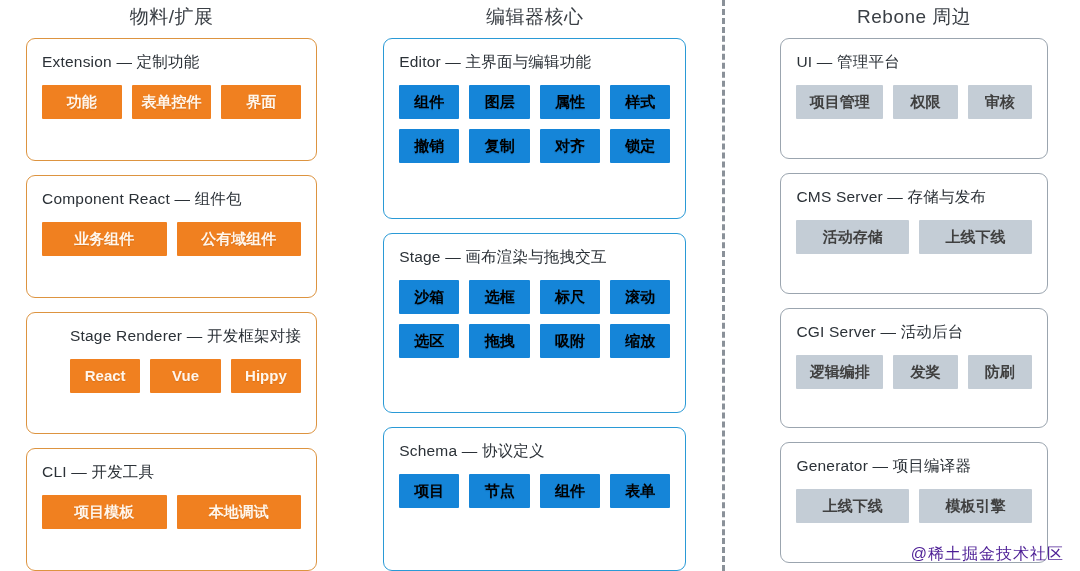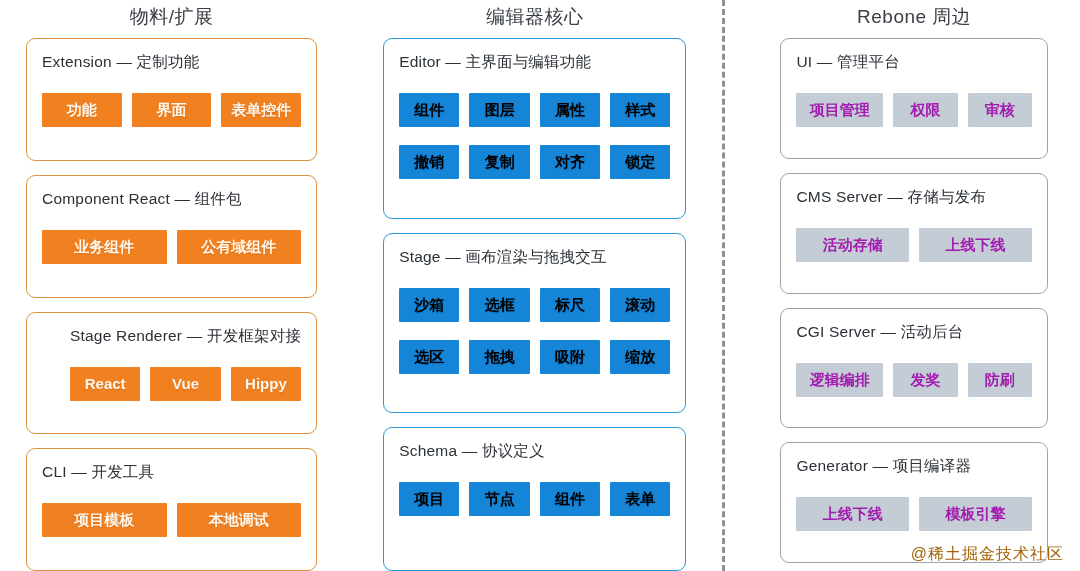--- a/index.html
+++ b/index.html
@@ -76,21 +76,20 @@
   .tag {
     box-sizing: border-box;
     border-radius: 1px;
     text-align: center;
     font-size: 15px;
     line-height: 34px;
     height: 34px;
     white-space: nowrap;
     overflow: hidden;
     font-weight: 700;
-    margin-top: 8px;
   }
 
   
   .theme-orange .card { border: 1.6px solid #DD9440; }
   .theme-orange .tag {
     background: #F08020;
     color: #FFF6EC;
     text-shadow: 0 1px 1px rgba(150,70,0,.25);
   }
 
@@ -99,21 +98,21 @@
   .theme-blue .tag {
     background: #1585D8;
     color: #000000;
     text-shadow: 0 1px 1px rgba(0,60,120,.25);
   }
 
   
   .theme-gray .card { border: 1.6px solid #9BA5AF; }
   .theme-gray .tag {
     background: #C4CDD6;
-    color: #a21caf;
+    color: #404040;
     font-weight: 700;
   }
 
   
   .cols-2 { grid-template-columns: repeat(2, 1fr); }
   .cols-3 { grid-template-columns: repeat(3, 1fr); }
   .cols-4 { grid-template-columns: repeat(4, 1fr); }
   .cols-3-wide { grid-template-columns: 1.35fr 1fr 1fr; }
 
   
@@ -124,41 +123,41 @@
     width: 0;
     border-left: 3px dashed #8A9199;
   }
 
   
   .watermark {
     position: absolute;
     right: 16px;
     bottom: 6px;
     font-size: 16px;
-    color: #a16207;
+    color: #4c1d95;
     letter-spacing: 1px;
     white-space: nowrap;
     user-select: none;
   }
 </style>
 </head>
 <body>
 
 <div id="board">
 
   <div class="column col-materials theme-orange">
     <div class="col-title">物料/扩展</div>
     <div class="cards">
 
       <div class="card" style="flex:1 1 0;">
         <div class="card-title">Extension — 定制功能</div>
         <div class="tag-grid cols-3">
           <div class="tag">功能</div>
+          <div class="tag">表单控件</div>
           <div class="tag">界面</div>
-          <div class="tag">表单控件</div>
         </div>
       </div>
 
       <div class="card" style="flex:1 1 0;">
         <div class="card-title">Component React — 组件包</div>
         <div class="tag-grid cols-2">
           <div class="tag">业务组件</div>
           <div class="tag">公有域组件</div>
         </div>
       </div>

